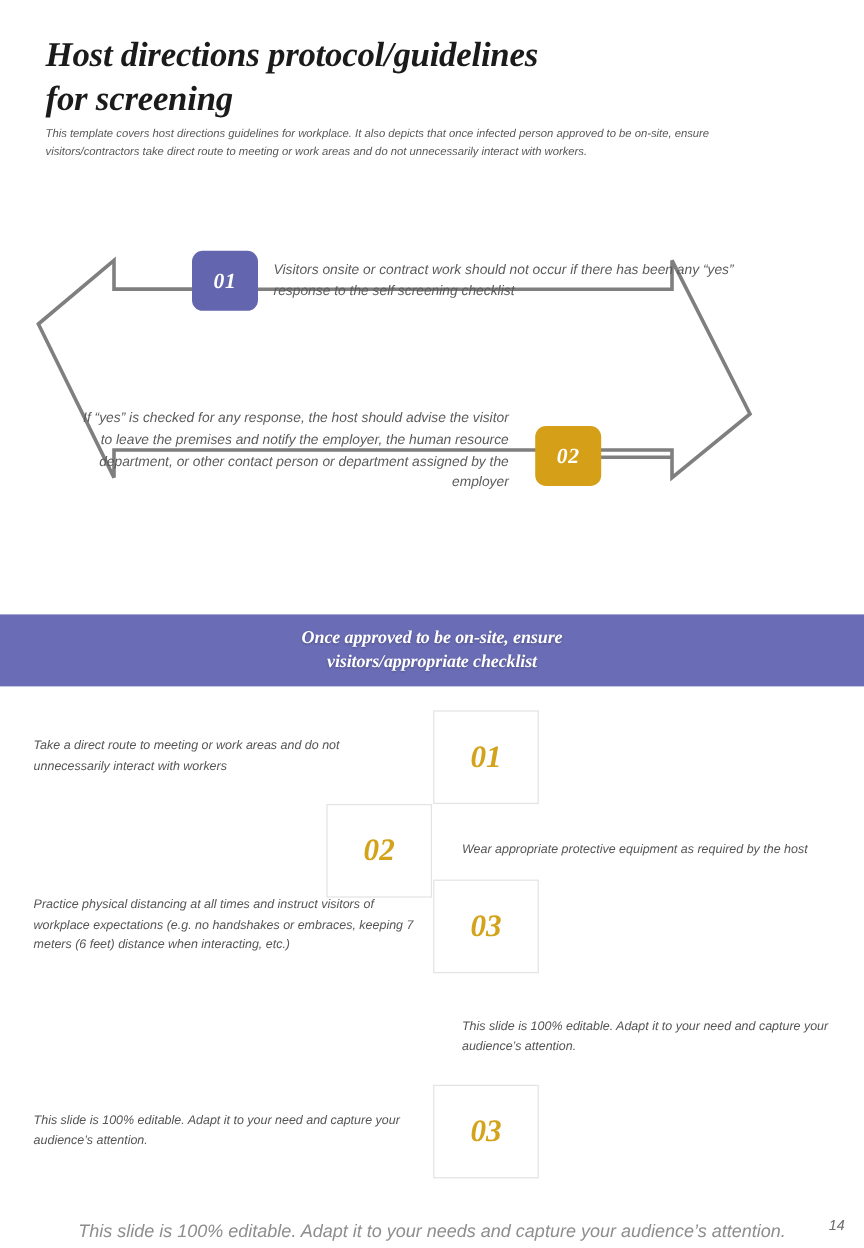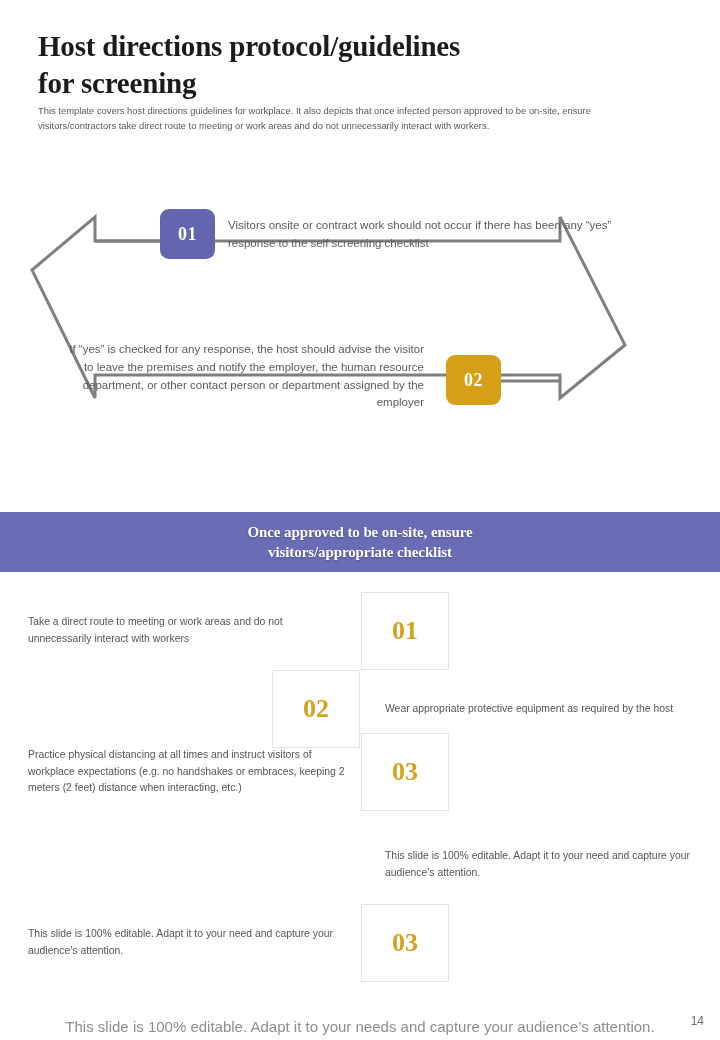--- a/index.html
+++ b/index.html
@@ -8,20 +8,21 @@
     height: 1040px;
     background: #ffffff;
     font-family: "Liberation Sans", sans-serif;
     overflow: hidden;
   }
   .slide {
     position: relative;
     width: 720px;
     height: 952px;
     background: #ffffff;
+    font-style: italic;
   }
 
   
   .title {
     position: absolute;
     left: 38px;
     top: 28px;
     width: 640px;
     font-family: "Liberation Serif", serif;
     font-weight: bold;
@@ -240,21 +241,21 @@
       <div class="numbox numbox-left">
         <span>02</span>
       </div>
       <div class="row-text text-right vcenter">Wear appropriate protective equipment as required by the host</div>
     </div>
 
     <div class="row row-3">
       <div class="numbox numbox-right">
         <span>03</span>
       </div>
-      <div class="row-text text-left vcenter">Practice physical distancing at all times and instruct visitors of workplace expectations   (e.g. no handshakes or embraces, keeping 2 meters (2 feet) distance when interacting, etc.)</div>
+      <div class="row-text text-left vcenter">Practice physical distancing at all times and instruct visitors of workplace expectations   (e.g. no handshakes or embraces, keeping 7 meters (6 feet) distance when interacting, etc.)</div>
     </div>
 
     <div class="row row-4">
       <div class="row-text text-right vcenter">This slide is 100% editable. Adapt it to your need and capture your audience’s attention.</div>
     </div>
 
     <div class="row row-5">
       <div class="numbox numbox-right">
         <span>03</span>
       </div>

